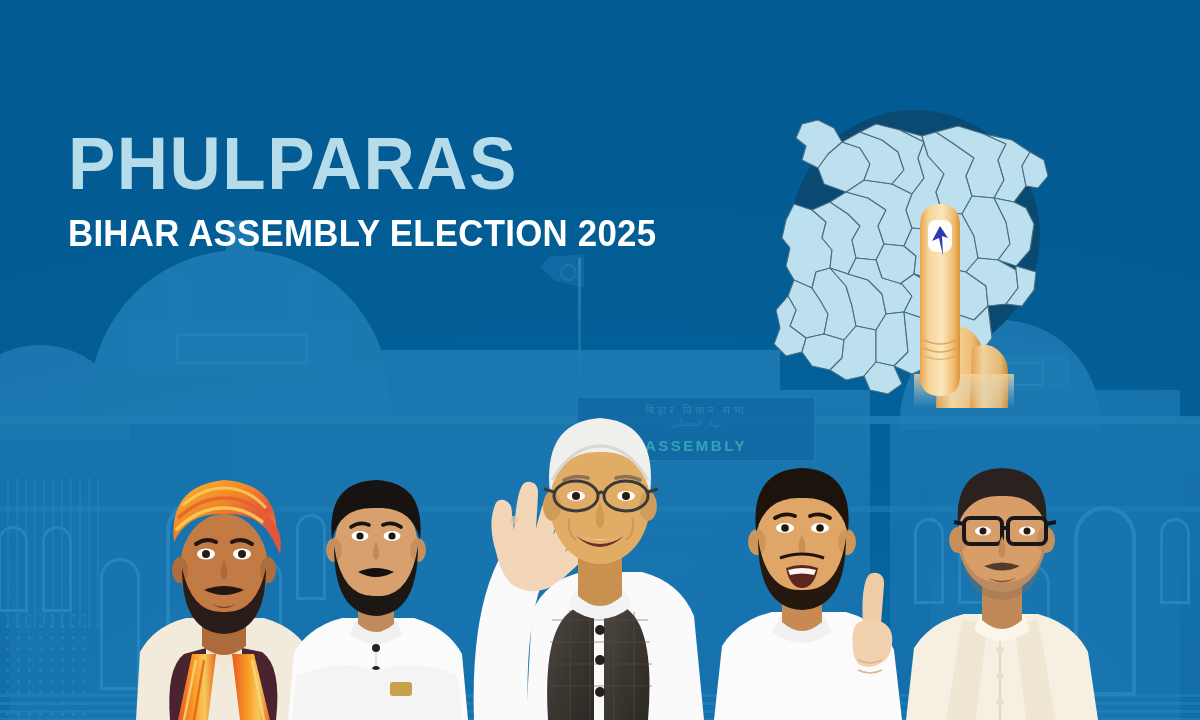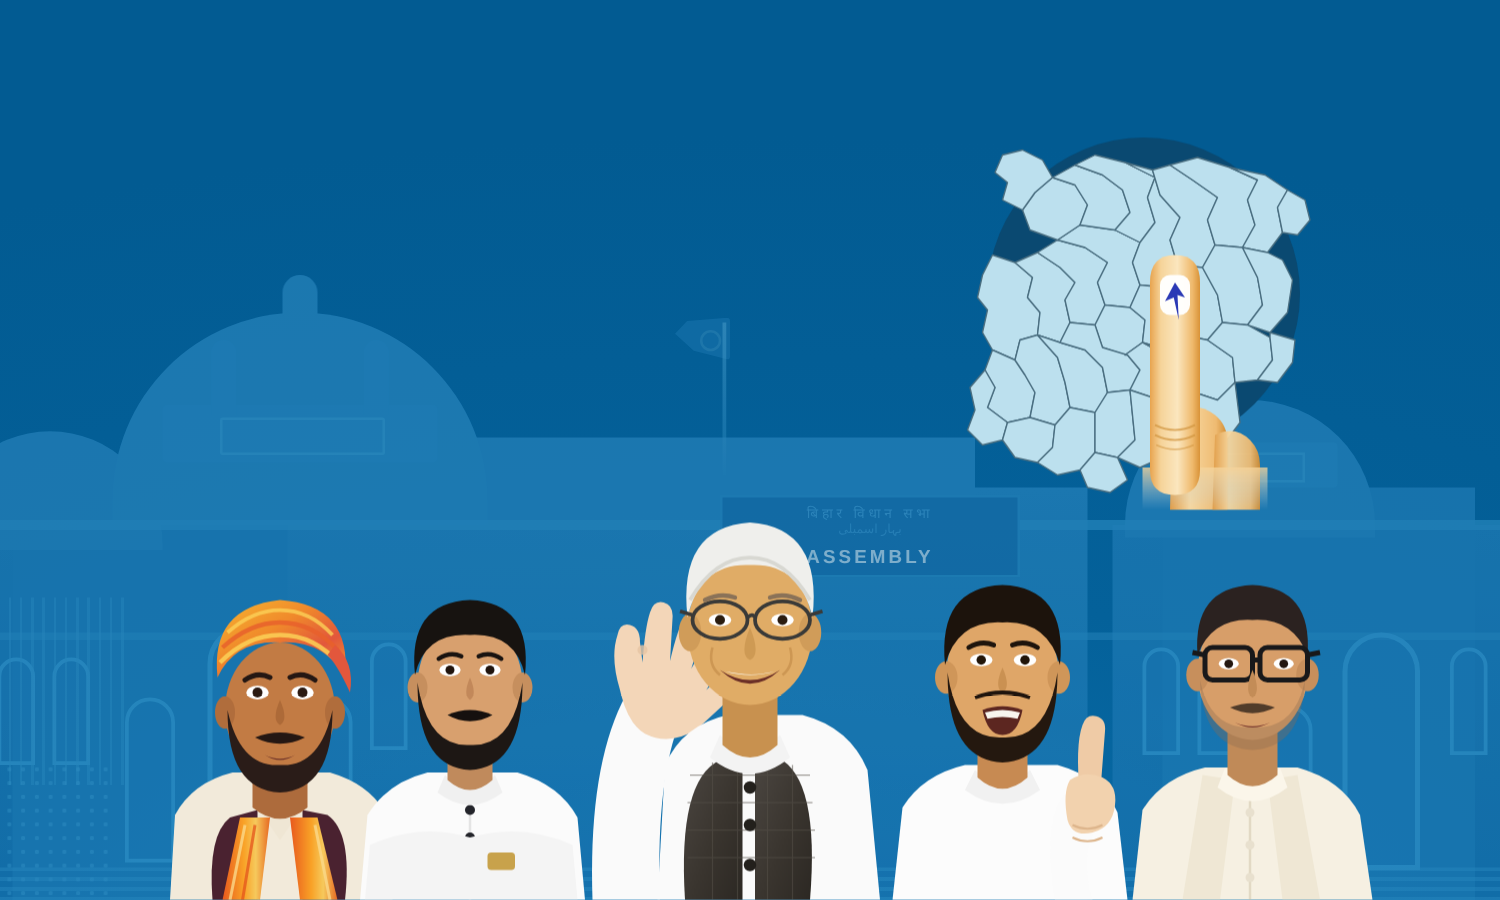--- a/index.html
+++ b/index.html
@@ -142,21 +142,21 @@
     color:#54ABDC; opacity:.75; white-space:nowrap; overflow:hidden;
   }
   .sign-urdu{
     position:absolute; top:19px; left:0; right:0;
     text-align:center; font-size:10px; letter-spacing:2px;
     color:#4FA7DA; opacity:.6;
   }
   .sign-en{
     position:absolute; bottom:6px; left:0; right:0;
     text-align:center; font-size:15px; font-weight:bold;
-    letter-spacing:2.5px; color:#ffffff; opacity:.8;
+    letter-spacing:2.5px; color:#5eead4; opacity:.8;
   }
 
   
   .flagpole{
     position:absolute; left:598px; bottom:340px;
     width:3px; height:122px;
     background:linear-gradient(180deg,#6EBDE6,#2E8AC2);
     opacity:.55;
   }
   .flag{
@@ -609,15 +609,19 @@
         <circle cx="139" cy="111" r="3.5" fill="#241710"></circle>
 
         <path d="M114 116 q-7 18 0 22 q7 -4 0 -22" fill="#C38C57"></path>
 
         <path d="M96 146 q18 -7 36 0 q-18 9 -36 0 Z" fill="#3A2A20" opacity=".85"></path>
         <path d="M100 158 q14 6 28 0 q-14 8 -28 0 Z" fill="#7A3C31"></path>
       </svg>
     </div>
   </div>
 
+  <div class="headline">
+    <div class="h-title">PHULPARAS</div>
+    <div class="h-sub">BIHAR ASSEMBLY ELECTION 2025</div>
+  </div>
 
 
 </div>
 
 </body></html>

